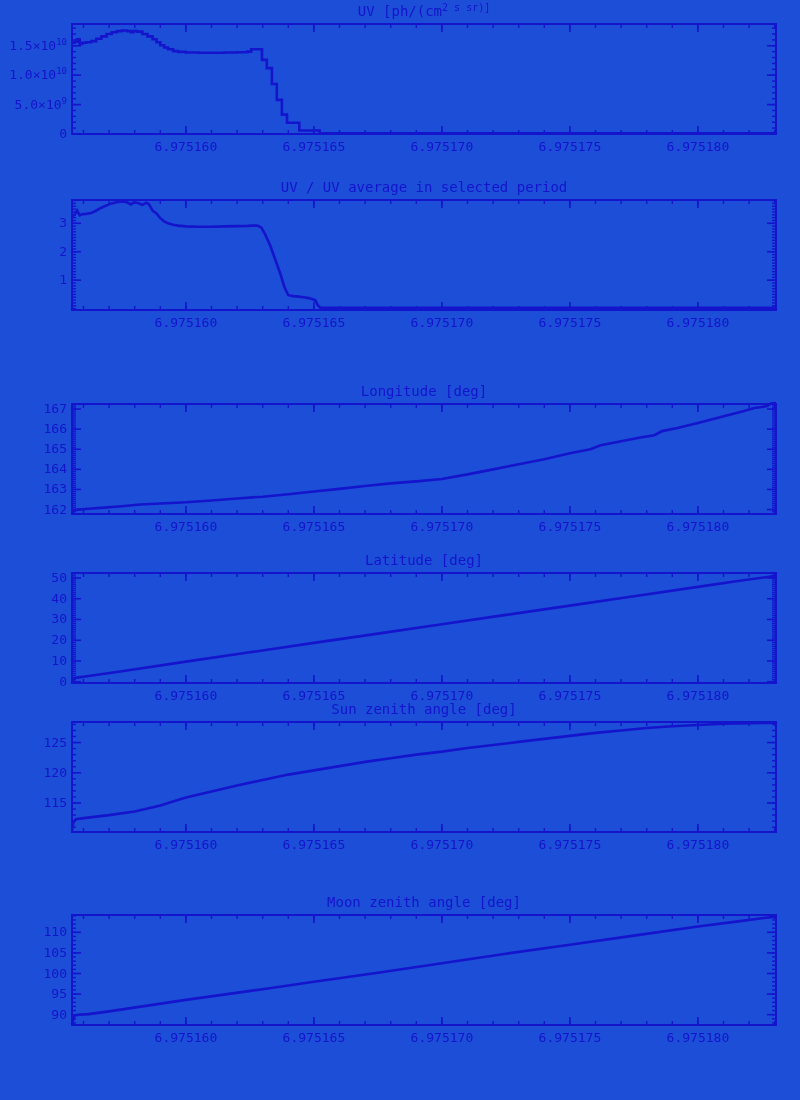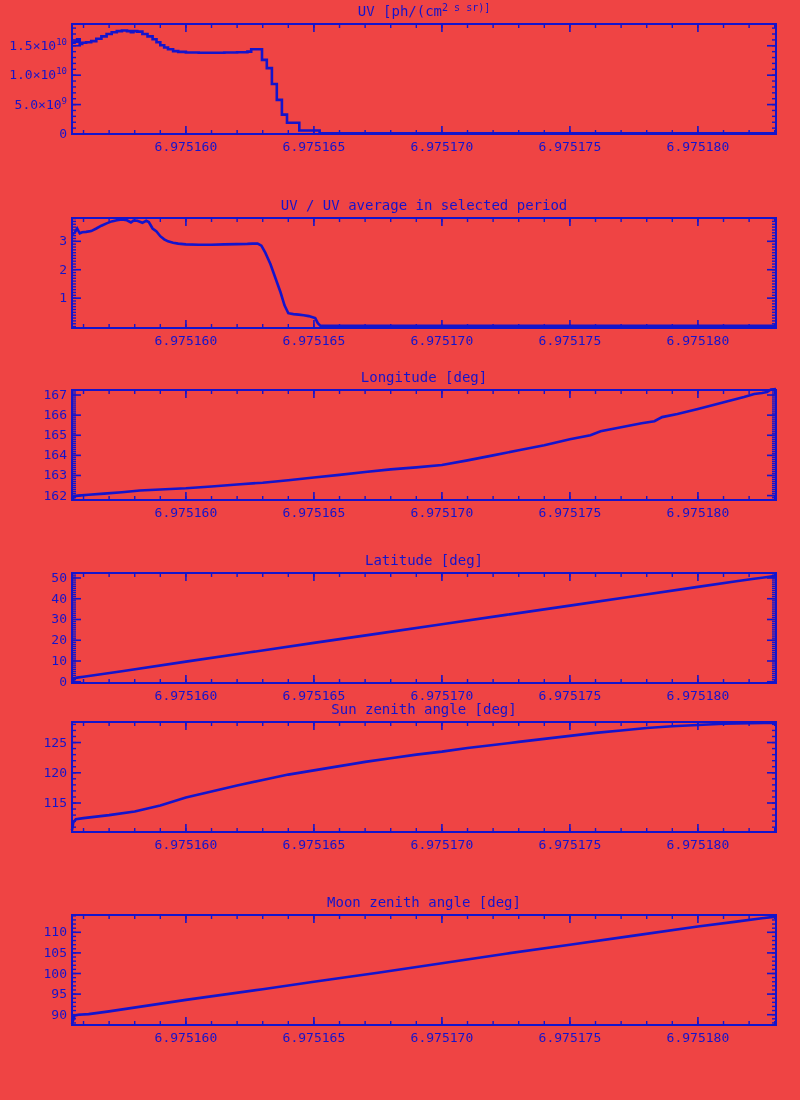--- a/index.html
+++ b/index.html
@@ -1,16 +1,16 @@
 <!DOCTYPE html>
 <html><head>
 <meta charset="utf-8">
 <style>
   html,body{margin:0;padding:0;background:#ffffff;}
-  .screen{position:relative;width:800px;height:1100px;background:#ef4444;overflow:hidden;
+  .screen{position:relative;width:800px;height:1100px;background:#1d4ed8;overflow:hidden;
           font-family:"DejaVu Sans Mono", monospace;}
   .panel{position:absolute;left:0;width:800px;height:183px;}
   .panel svg{position:absolute;left:0;top:0;}
   svg text{font-family:"DejaVu Sans Mono", monospace;}
 </style>
 </head>
 <body>
 
 <div class="screen">
   <div class="panel" style="top:0px">
@@ -138,21 +138,21 @@
         <text x="441.92" y="151" fill="#1414cc" font-size="13" text-anchor="middle"><tspan>6.975170</tspan></text>
         <text x="569.9200000000001" y="151" fill="#1414cc" font-size="13" text-anchor="middle"><tspan>6.975175</tspan></text>
         <text x="697.92" y="151" fill="#1414cc" font-size="13" text-anchor="middle"><tspan>6.975180</tspan></text>
         <text x="67" y="138" fill="#1414cc" font-size="13" text-anchor="end"><tspan>0</tspan></text>
         <text x="67" y="108.58823529411765" fill="#1414cc" font-size="13" text-anchor="end"><tspan>5.0×10</tspan><tspan dy="-5" font-size="9">9</tspan></text>
         <text x="67" y="79.17647058823529" fill="#1414cc" font-size="13" text-anchor="end"><tspan>1.0×10</tspan><tspan dy="-5" font-size="9">10</tspan></text>
         <text x="67" y="49.76470588235294" fill="#1414cc" font-size="13" text-anchor="end"><tspan>1.5×10</tspan><tspan dy="-5" font-size="9">10</tspan></text>
         <path d="M 72.0 42.8 L 74.6 42.8 L 74.6 41.6 L 77.1 41.6 L 77.1 39.3 L 79.7 39.3 L 79.7 44.0 L 82.2 44.0 L 82.2 42.8 L 86.1 42.8 L 86.1 42.2 L 91.2 42.2 L 91.2 41.1 L 96.3 41.1 L 96.3 38.7 L 101.4 38.7 L 101.4 36.4 L 106.6 36.4 L 106.6 34.0 L 111.7 34.0 L 111.7 32.2 L 116.8 32.2 L 116.8 31.1 L 121.9 31.1 L 121.9 30.5 L 127.0 30.5 L 127.0 31.1 L 130.9 31.1 L 130.9 32.2 L 133.4 32.2 L 133.4 31.1 L 137.3 31.1 L 137.3 31.6 L 142.4 31.6 L 142.4 34.0 L 147.5 34.0 L 147.5 36.4 L 152.6 36.4 L 152.6 39.3 L 156.5 39.3 L 156.5 42.2 L 160.3 42.2 L 160.3 45.2 L 164.2 45.2 L 164.2 47.5 L 168.0 47.5 L 168.0 49.3 L 173.1 49.3 L 173.1 51.1 L 178.2 51.1 L 178.2 51.9 L 185.9 51.9 L 185.9 52.5 L 198.7 52.5 L 198.7 52.8 L 211.5 52.8 L 211.5 52.8 L 224.3 52.8 L 224.3 52.5 L 237.1 52.5 L 237.1 52.2 L 247.4 52.2 L 247.4 51.6 L 251.2 51.6 L 251.2 49.3 L 258.9 49.3 L 258.9 49.3 L 262.0 49.3 L 262.0 59.9 L 266.8 59.9 L 266.8 68.1 L 271.9 68.1 L 271.9 84.0 L 276.8 84.0 L 276.8 99.9 L 281.9 99.9 L 281.9 114.6 L 287.0 114.6 L 287.0 122.8 L 298.0 122.8 L 298.0 122.8 L 299.3 122.8 L 299.3 130.5 L 318.0 130.5 L 318.0 130.5 L 319.6 130.5 L 319.6 133.4 L 776.0 133.4 L 776.0 133.4" fill="none" stroke="#1414cc" stroke-width="2.6" stroke-linejoin="miter" stroke-linecap="butt"></path>
       </svg>
     </div>
-  <div class="panel" style="top:194px">
+  <div class="panel" style="top:176px">
       <svg width="800" height="183">
         <text x="424" y="16" fill="#1414cc" font-size="14" text-anchor="middle"><tspan>UV / UV average in selected period</tspan></text>
         <g stroke="#1414cc" stroke-width="1.4">
           <path d="M 83.52 134 V 130"></path>
           <path d="M 83.52 24 V 28"></path>
           <path d="M 109.12 134 V 130"></path>
           <path d="M 109.12 24 V 28"></path>
           <path d="M 134.72 134 V 130"></path>
           <path d="M 134.72 24 V 28"></path>
           <path d="M 160.32 134 V 130"></path>
@@ -307,21 +307,21 @@
         <text x="313.91999999999996" y="151" fill="#1414cc" font-size="13" text-anchor="middle"><tspan>6.975165</tspan></text>
         <text x="441.92" y="151" fill="#1414cc" font-size="13" text-anchor="middle"><tspan>6.975170</tspan></text>
         <text x="569.9200000000001" y="151" fill="#1414cc" font-size="13" text-anchor="middle"><tspan>6.975175</tspan></text>
         <text x="697.92" y="151" fill="#1414cc" font-size="13" text-anchor="middle"><tspan>6.975180</tspan></text>
         <text x="67" y="108.15503875968992" fill="#1414cc" font-size="13" text-anchor="end"><tspan>1</tspan></text>
         <text x="67" y="79.7312661498708" fill="#1414cc" font-size="13" text-anchor="end"><tspan>2</tspan></text>
         <text x="67" y="51.30749354005168" fill="#1414cc" font-size="13" text-anchor="end"><tspan>3</tspan></text>
         <path d="M 72.0 40.2 L 74.6 38.8 L 77.1 34.5 L 79.7 39.3 L 82.2 38.2 L 86.1 37.9 L 91.2 37.1 L 96.3 34.5 L 101.4 31.7 L 106.6 29.4 L 111.7 27.4 L 116.8 26.3 L 121.9 25.4 L 127.0 26.3 L 130.9 28.5 L 133.4 26.6 L 137.3 26.8 L 142.4 28.8 L 146.2 26.8 L 148.8 28.0 L 152.6 34.5 L 156.5 37.4 L 160.3 42.2 L 164.2 45.3 L 168.0 47.3 L 173.1 48.7 L 178.2 49.6 L 185.9 50.4 L 198.7 50.7 L 211.5 50.7 L 224.3 50.4 L 237.1 50.1 L 247.4 49.9 L 252.5 49.6 L 257.6 49.6 L 261.4 51.6 L 265.3 58.7 L 270.4 70.0 L 275.5 84.3 L 280.6 98.5 L 284.5 111.3 L 288.3 119.2 L 293.4 120.1 L 298.6 120.6 L 303.7 121.2 L 308.8 122.1 L 312.6 123.2 L 315.2 124.1 L 317.8 129.2 L 320.3 131.7 L 776.0 131.7" fill="none" stroke="#1414cc" stroke-width="2.6" stroke-linejoin="miter" stroke-linecap="butt"></path>
       </svg>
     </div>
-  <div class="panel" style="top:366px">
+  <div class="panel" style="top:380px">
       <svg width="800" height="183">
         <text x="424" y="16" fill="#1414cc" font-size="14" text-anchor="middle"><tspan>Longitude [deg]</tspan></text>
         <g stroke="#1414cc" stroke-width="1.4">
           <path d="M 83.52 134 V 130"></path>
           <path d="M 83.52 24 V 28"></path>
           <path d="M 109.12 134 V 130"></path>
           <path d="M 109.12 24 V 28"></path>
           <path d="M 134.72 134 V 130"></path>
           <path d="M 134.72 24 V 28"></path>
           <path d="M 160.32 134 V 130"></path>

